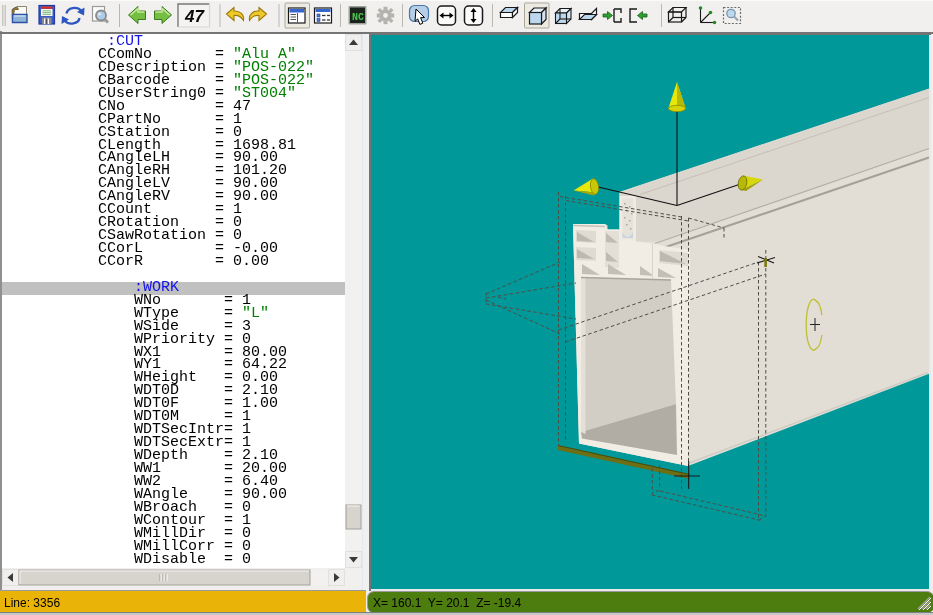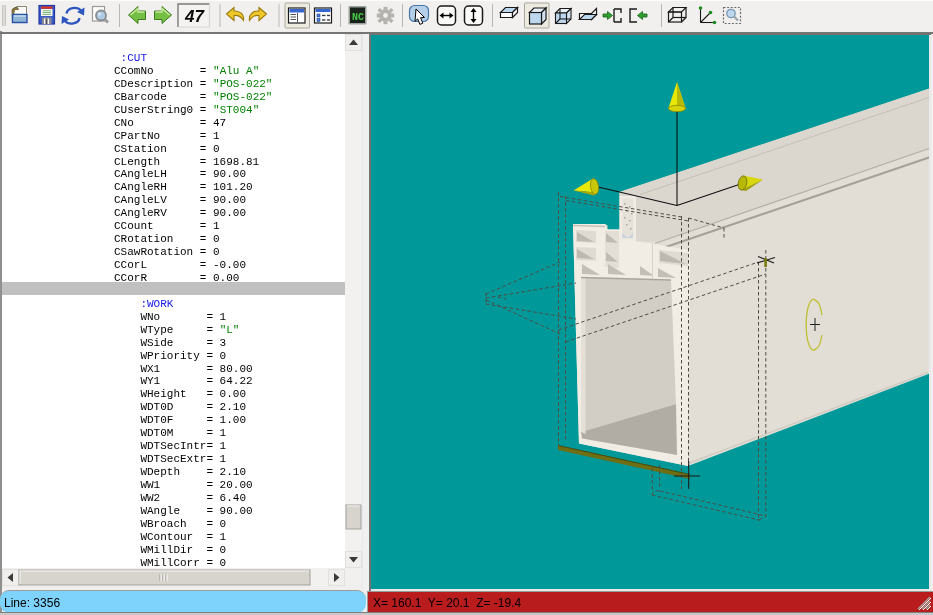--- a/index.html
+++ b/index.html
@@ -2,31 +2,31 @@
 <html><head>
 <meta charset="utf-8">
 <style>
 html,body{margin:0;padding:0;}
 body{width:933px;height:615px;position:relative;overflow:hidden;background:#F0EFED;font-family:"Liberation Sans",sans-serif;}
 #frame{position:absolute;left:0;top:0;width:931px;height:613px;border-right:1px solid #C6C6C6;border-bottom:1px solid #ABABAB;border-left:2px solid #8F8F8F;}
 #toolbar{position:absolute;left:0;top:0;width:933px;height:31px;background:#F1F0EE;text-align:right;}
 #tbline{position:absolute;left:0;top:32px;width:933px;height:2px;background:#757575;}
 #editor{position:absolute;left:2px;top:34px;width:343px;height:534px;background:#FFFFFF;overflow:hidden;}
 #hlbar{position:absolute;left:2px;top:282px;width:343px;height:13px;background:#C0C0C0;}
-pre.code{position:absolute;left:98px;top:36px;margin:16px;font-family:"Liberation Mono",monospace;font-size:11px;line-height:12.94px;color:#000;letter-spacing:0;}
+pre.code{position:absolute;left:98px;top:36px;margin:0;font-family:"Liberation Mono",monospace;font-size:15px;line-height:12.94px;color:#000;letter-spacing:0;}
 pre.code .g{color:#008000;}
 pre.code .b{color:#1414E8;}
 #vsb{position:absolute;left:345px;top:34px;width:17px;height:534px;background:#F1F0EF;}
 #hsb{position:absolute;left:2px;top:569px;width:343px;height:17px;background:#F1F0EF;}
 #corner{position:absolute;left:345px;top:569px;width:17px;height:17px;background:#F1F0EF;}
 #splitter{position:absolute;left:362px;top:34px;width:7px;height:556px;background:#F0F0F0;border-left:1px solid #E4E8F0;}
 #view3d{position:absolute;left:369px;top:33px;width:562px;height:558px;}
-#statusL{position:absolute;left:0px;top:590px;width:366px;height:22px;background:#7dd3fc;border-top:1px solid #9B9B9B;border-radius:9px;}
+#statusL{position:absolute;left:0px;top:590px;width:366px;height:22px;background:#eab308;border-top:1px solid #9B9B9B;}
 #statusL span{position:absolute;left:4px;top:5px;font-size:12px;color:#000;}
-#statusR{position:absolute;left:367px;top:591px;width:566px;height:21px;background:#b91c1c;border-top:1px solid #9B9B9B;border-left:1px solid #9B9B9B;}
+#statusR{position:absolute;left:367px;top:591px;width:566px;height:21px;background:#4d7c0f;border-top:1px solid #9B9B9B;border-left:1px solid #9B9B9B;border-radius:7px;}
 #statusR span{position:absolute;left:5px;top:4px;font-size:12px;color:#000;}
 #botline{position:absolute;left:0;top:612px;width:933px;height:3px;background:#C8C8C8;border-top:1px solid #7E7E7E;}
 </style>
 </head>
 <body>
 <div id="frame"></div>
 <div id="toolbar"><svg width="933" height="31" viewBox="0 0 933 31" xmlns="http://www.w3.org/2000/svg">
 <rect x="0" y="0" width="933" height="31" fill="#F1F0EE"></rect>
 <line x1="0" y1="0.5" x2="933" y2="0.5" stroke="#FBFBFA" stroke-width="1"></line>
 

